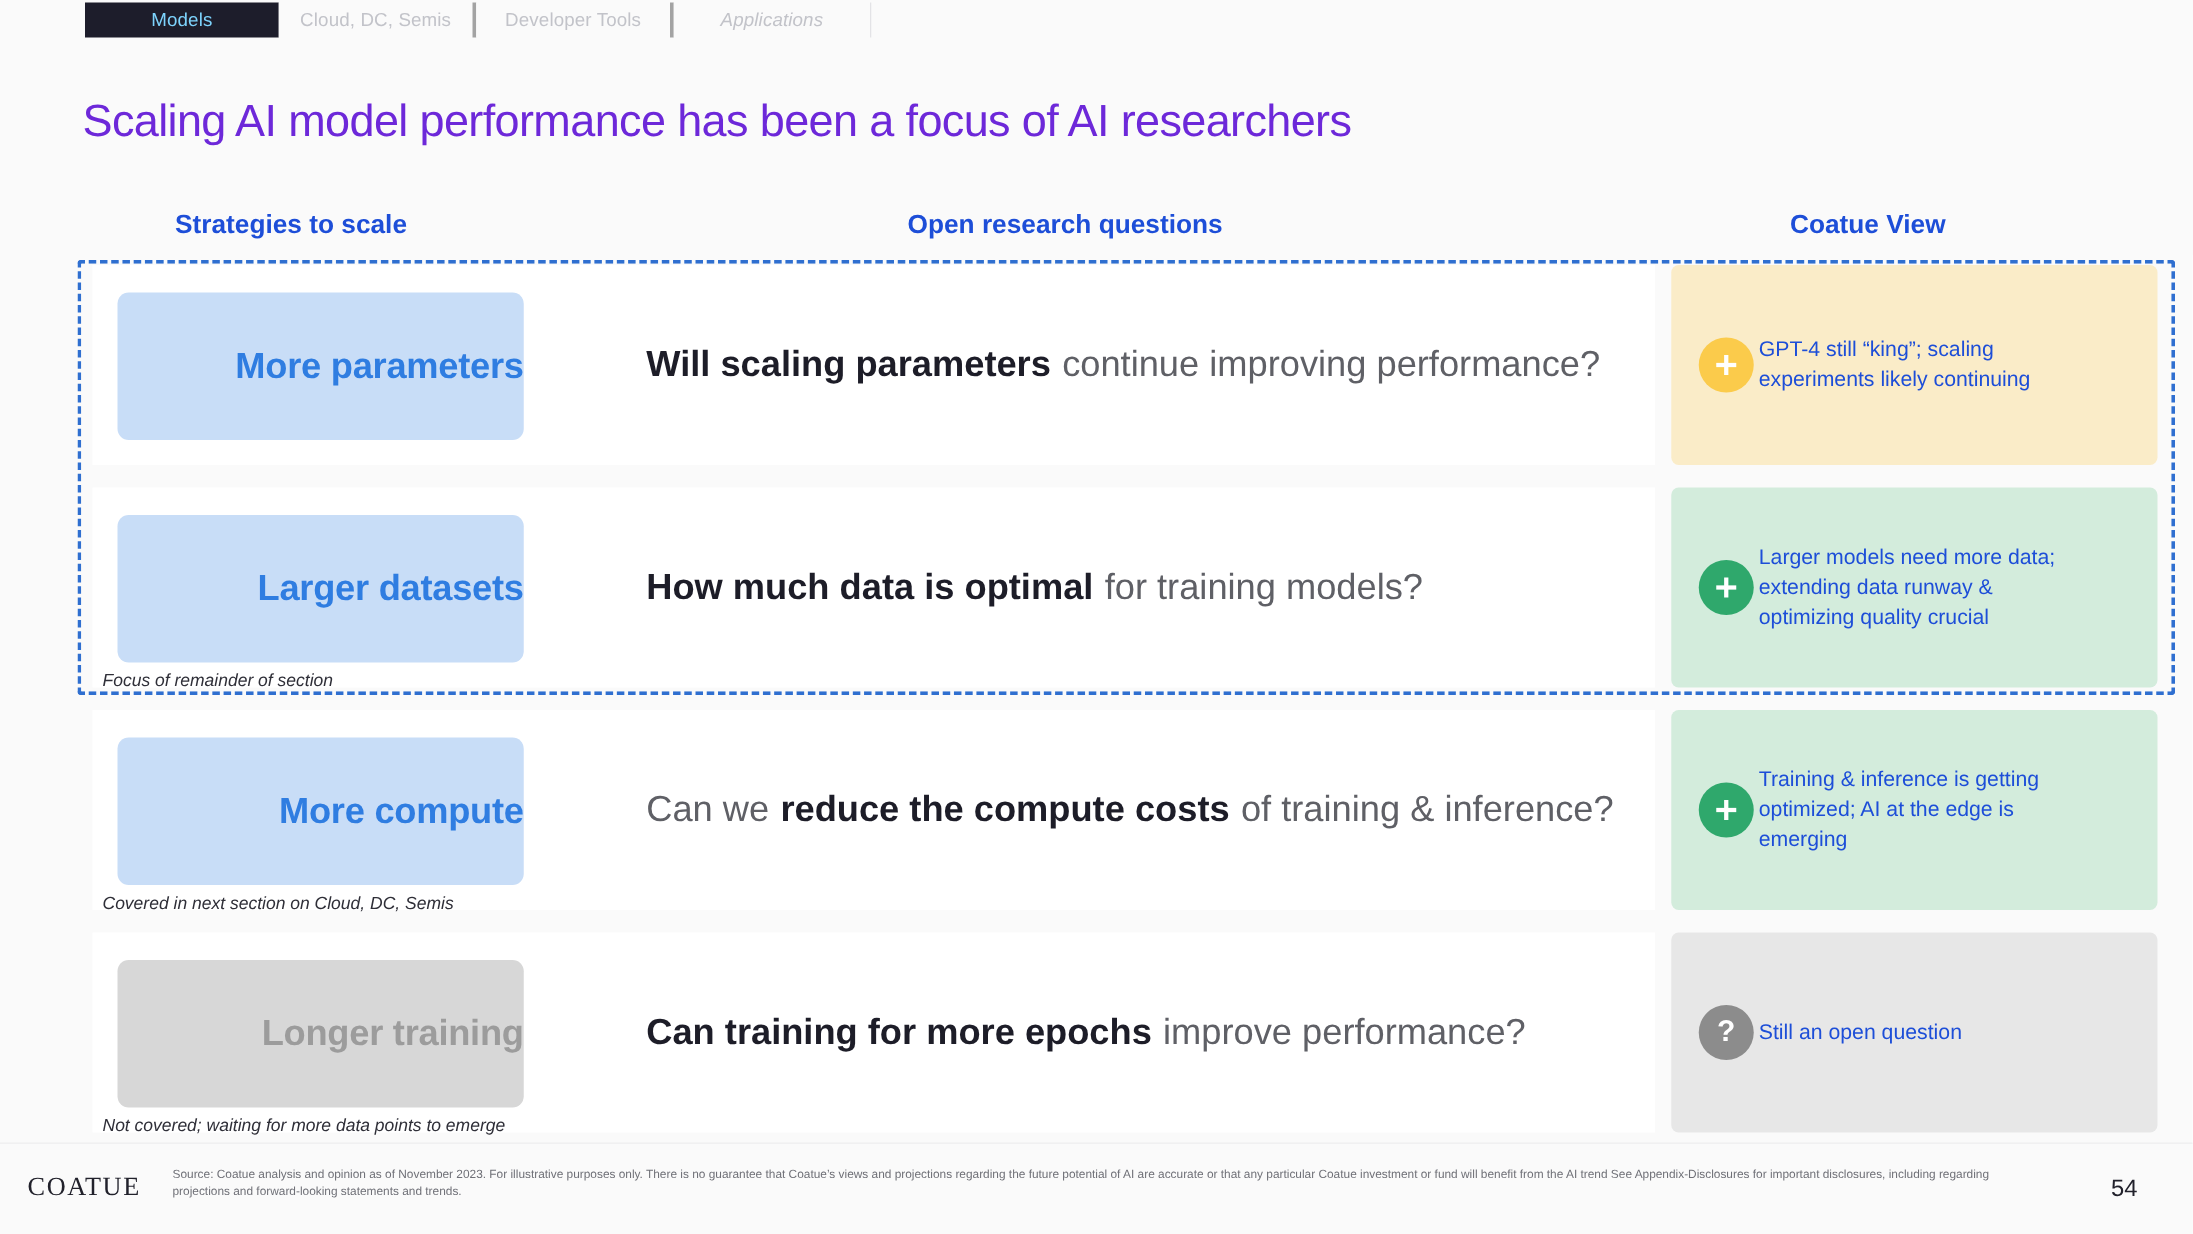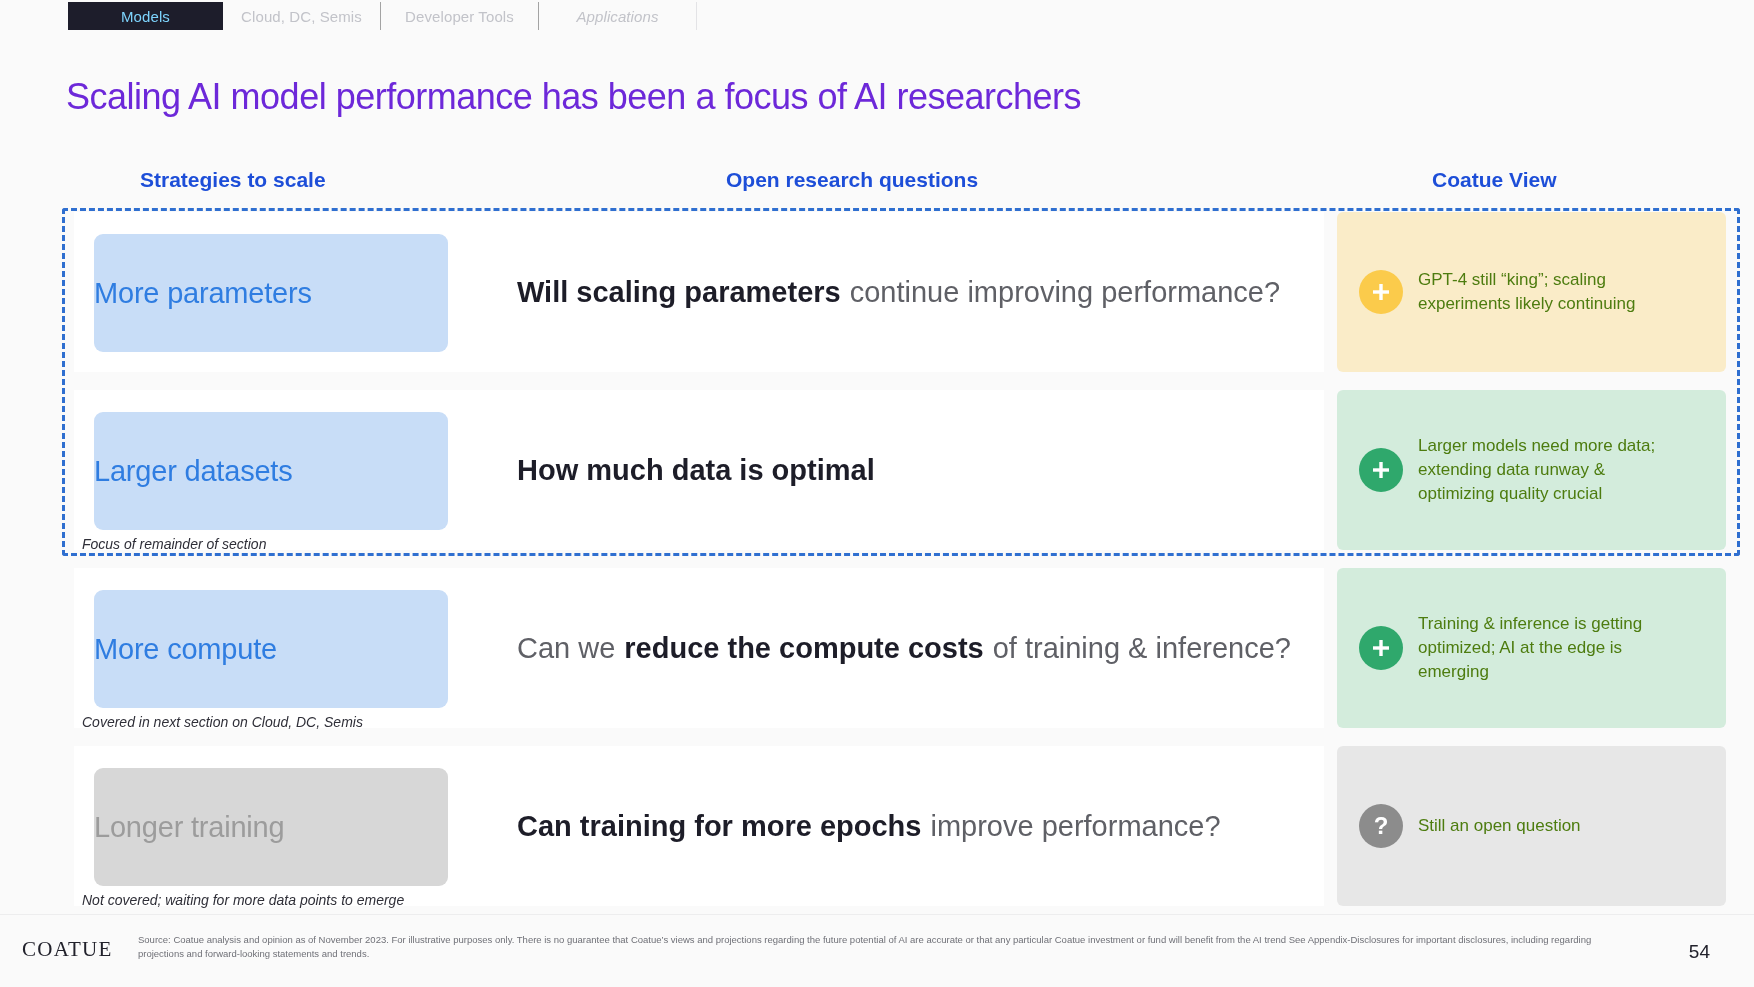--- a/index.html
+++ b/index.html
@@ -28,21 +28,21 @@
     display: flex;
     height: 28px;
   }
   .nav-tab {
     display: flex;
     align-items: center;
     justify-content: center;
     height: 28px;
     font-size: 15px;
     letter-spacing: .1px;
-    border-right: 1px solid #a3a3a3;
+    border-right: 3px solid #a3a3a3;
     box-sizing: border-box;
     padding: 0 14px;
   }
   .nav-tab.active {
     background: #1d1d2b;
     color: #7dd3fc;
     border-right: none;
     width: 155px;
   }
   .nav-tab.inactive {
@@ -103,28 +103,28 @@
     width: 1250px;
     height: 160px;
     background: #ffffff;
   }
 
   
   .pill {
     position: absolute;
     left: 32px;
     top: 22px;
-    width: 354px;
+    width: 325px;
     height: 118px;
     border-radius: 9px;
     display: flex;
     align-items: center;
-    justify-content: flex-start;
+    justify-content: flex-end;
     font-size: 29px;
-    font-weight: 400;
+    font-weight: 700;
     letter-spacing: -0.2px;
   }
   .pill.blue { background: #c8ddf7; color: #2f7de1; }
   .pill.grey { background: #d7d7d7; color: #9c9c9c; }
 
   .pill-note {
     position: absolute;
     left: 20px;
     top: 146px;
     font-size: 14px;
@@ -177,24 +177,24 @@
     font-size: 27px;
     font-weight: bold;
     line-height: 1;
   }
   .badge.yellow { background: #fbcb4b; }
   .badge.green  { background: #2fa86c; }
   .badge.grey   { background: #8c8c8c; font-size: 24px; }
   .badge svg { display: block; }
 
   .view-text {
-    margin-left: 15px;
+    margin-left: 4px;
     font-size: 17px;
     line-height: 1.42;
-    color: #4d7c0f;
+    color: #1d4ed8;
     max-width: 262px;
   }
 
   
   .highlight-box {
     position: absolute;
     left: 62px;
     top: 208px;
     width: 1678px;
     height: 348px;
@@ -295,20 +295,21 @@
 
     <div class="row">
       <div class="band"></div>
       <div class="pill blue">
         <span>Larger datasets</span>
       </div>
       <div class="pill-note">Focus of remainder of section</div>
       <div class="question">
         <span class="q-strong">How much data is optimal</span>
         <span class="q-space"></span>
+        <span class="q-light">for training models?</span>
       </div>
       <div class="view-card green">
         <div class="badge green">
           <svg width="22" height="22" viewBox="0 0 22 22" aria-hidden="true">
             <rect x="9.3" y="3" width="3.4" height="16" fill="#ffffff"></rect>
             <rect x="3" y="9.3" width="16" height="3.4" fill="#ffffff"></rect>
           </svg>
         </div>
         <div class="view-text">Larger models need more data; extending data runway &amp; optimizing quality crucial</div>
       </div>

